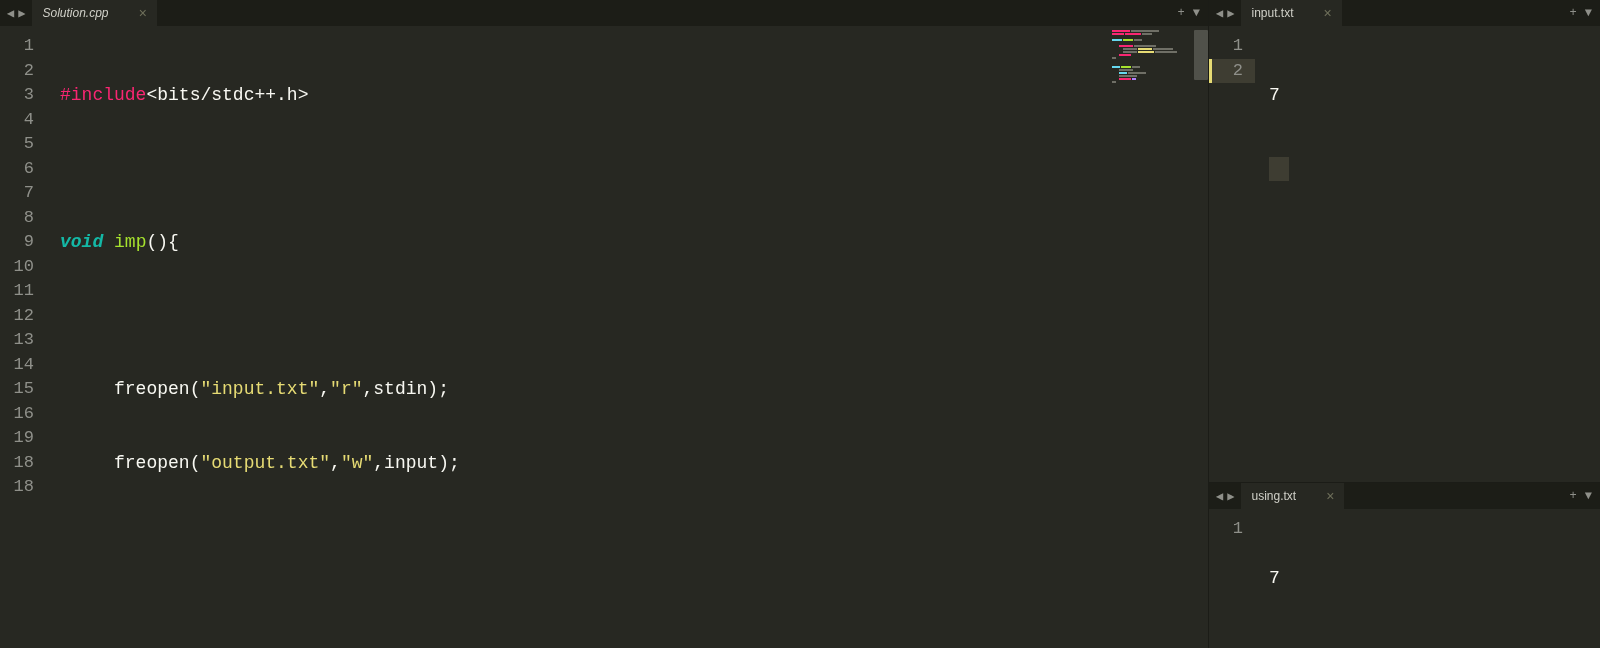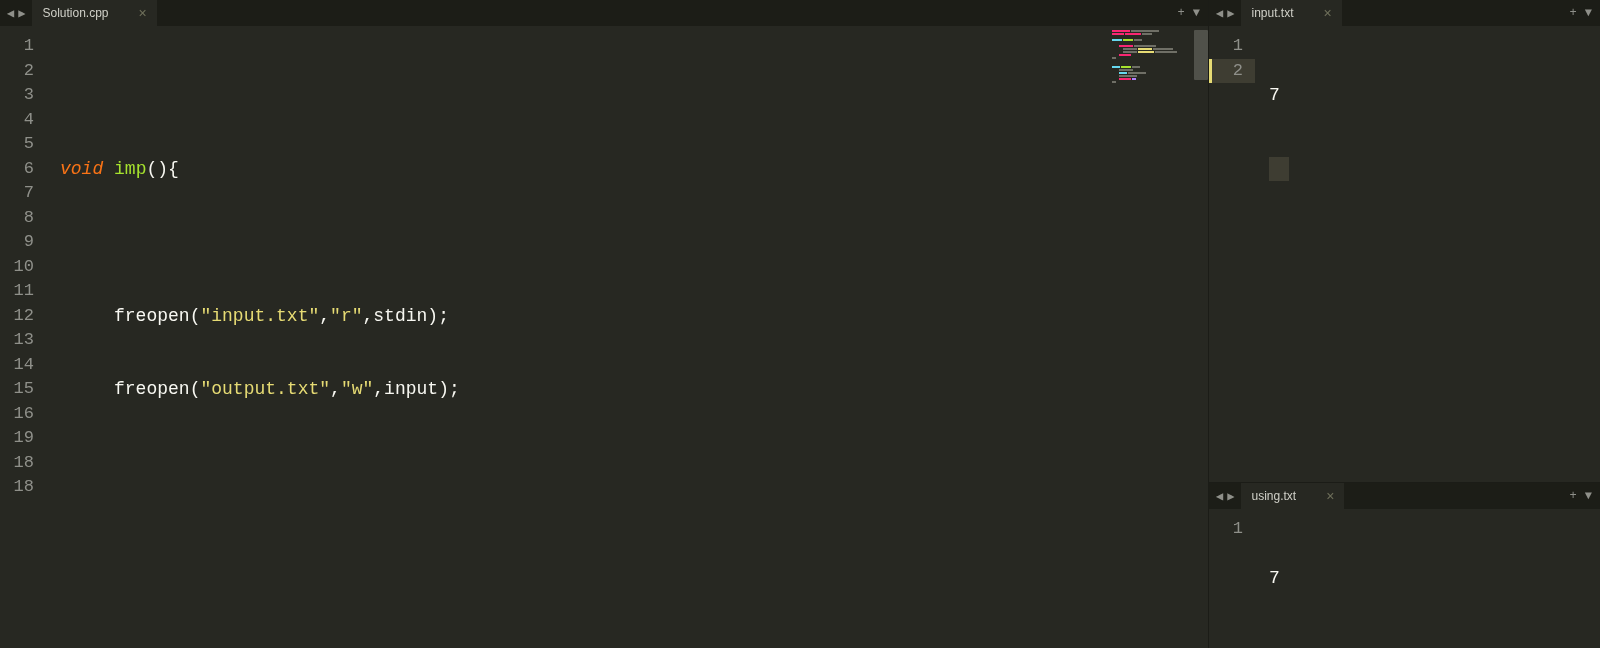--- a/index.html
+++ b/index.html
@@ -49,21 +49,21 @@
 .tab {
   display: flex;
   align-items: center;
   padding: 0 10px;
   height: 26px;
   background: #272822;
   color: #d0d0c8;
   font-size: 12px;
   font-family: "Segoe UI", Arial, sans-serif;
 }
-.tab.italic { }
+.tab.italic { font-style: italic; }
 .tab-close {
   margin-left: 30px;
   color: #6f705b;
   font-size: 14px;
   cursor: pointer;
 }
 .tab-right-controls {
   margin-left: auto;
   display: flex;
   align-items: center;
@@ -91,21 +91,21 @@
   flex: 1 1 auto;
   padding: 8px 0 0 14px;
   font-size: 18px;
   line-height: 24.5px;
   white-space: pre;
   position: relative;
 }
 .code-line { height: 24.5px; display: flex; align-items: center; }
 .tok-pre { color:#f92672; }
 .tok-kw  { color:#f92672; }
-.tok-type{ color:#f97316; font-style: italic; }
+.tok-type{ color:#14b8a6; font-style: italic; font-weight: bold; }
 .tok-fn  { color:#a6e22e; }
 .tok-str { color:#e6db74; }
 .tok-id  { color:#f8f8f2; }
 .tok-op  { color:#f8f8f2; }
 .tok-white { color:#f8f8f2; }
 
 .minimap {
   width: 100px;
   background: #272822;
   padding: 4px 4px 0 4px;
@@ -180,20 +180,21 @@
         <div>12</div>
         <div>13</div>
         <div>14</div>
         <div>15</div>
         <div>16</div>
         <div>19</div>
         <div>18</div>
         <div>18</div>
       </div>
       <div class="code">
+        <div class="code-line"><span class="tok-pre">#include</span><span class="tok-id">&lt;bits/stdc++.h&gt;</span></div>
         <div class="code-line"></div>
         <div class="code-line"><span class="tok-type">void</span><span class="tok-white"> </span><span class="tok-fn">imp</span><span class="tok-id">(){</span></div>
         <div class="code-line"></div>
         <div class="code-line"><span class="tok-white">     </span><span class="tok-id">freopen</span><span class="tok-id">(</span><span class="tok-str">"input.txt"</span><span class="tok-id">,</span><span class="tok-str">"r"</span><span class="tok-id">,</span><span class="tok-id">stdin</span><span class="tok-id">);</span></div>
         <div class="code-line"><span class="tok-white">     </span><span class="tok-id">freopen</span><span class="tok-id">(</span><span class="tok-str">"output.txt"</span><span class="tok-id">,</span><span class="tok-str">"w"</span><span class="tok-id">,</span><span class="tok-id">input</span><span class="tok-id">);</span></div>
         
         
         
         
         

